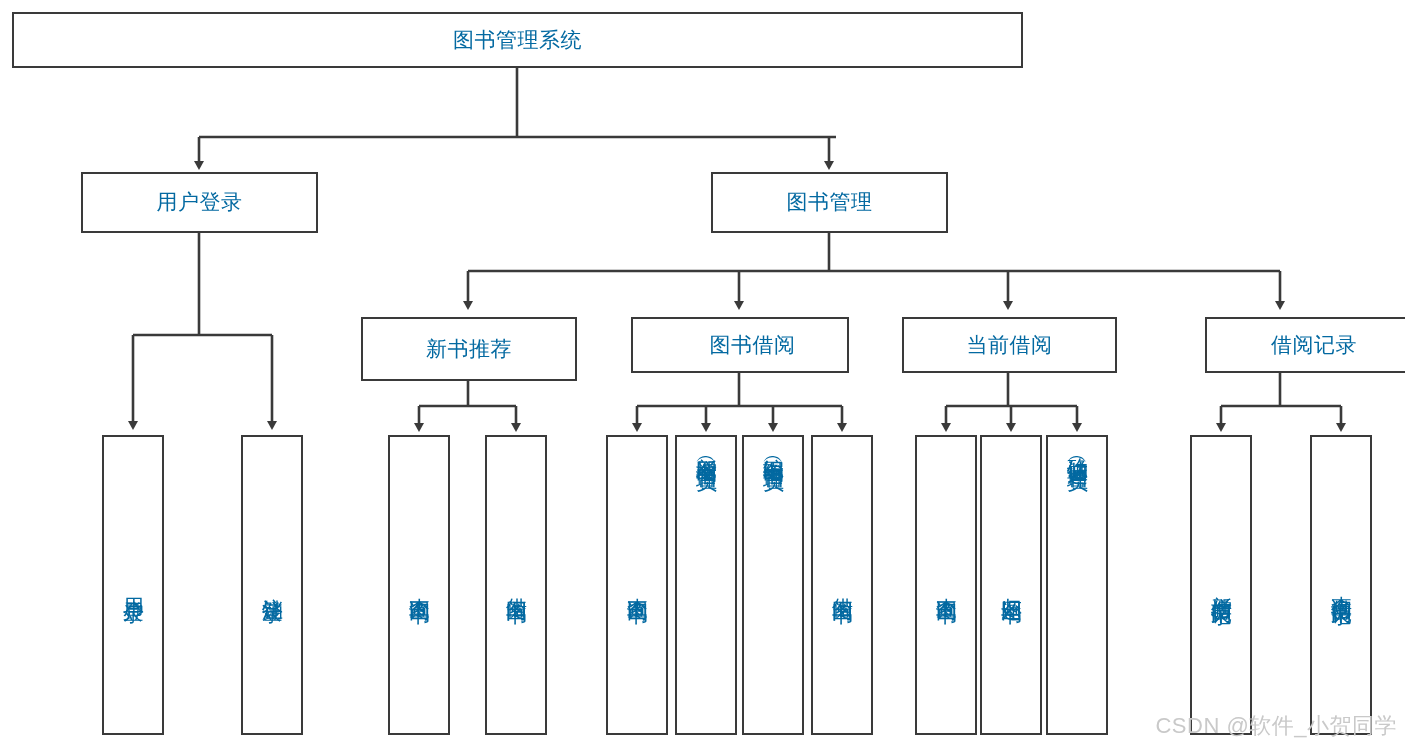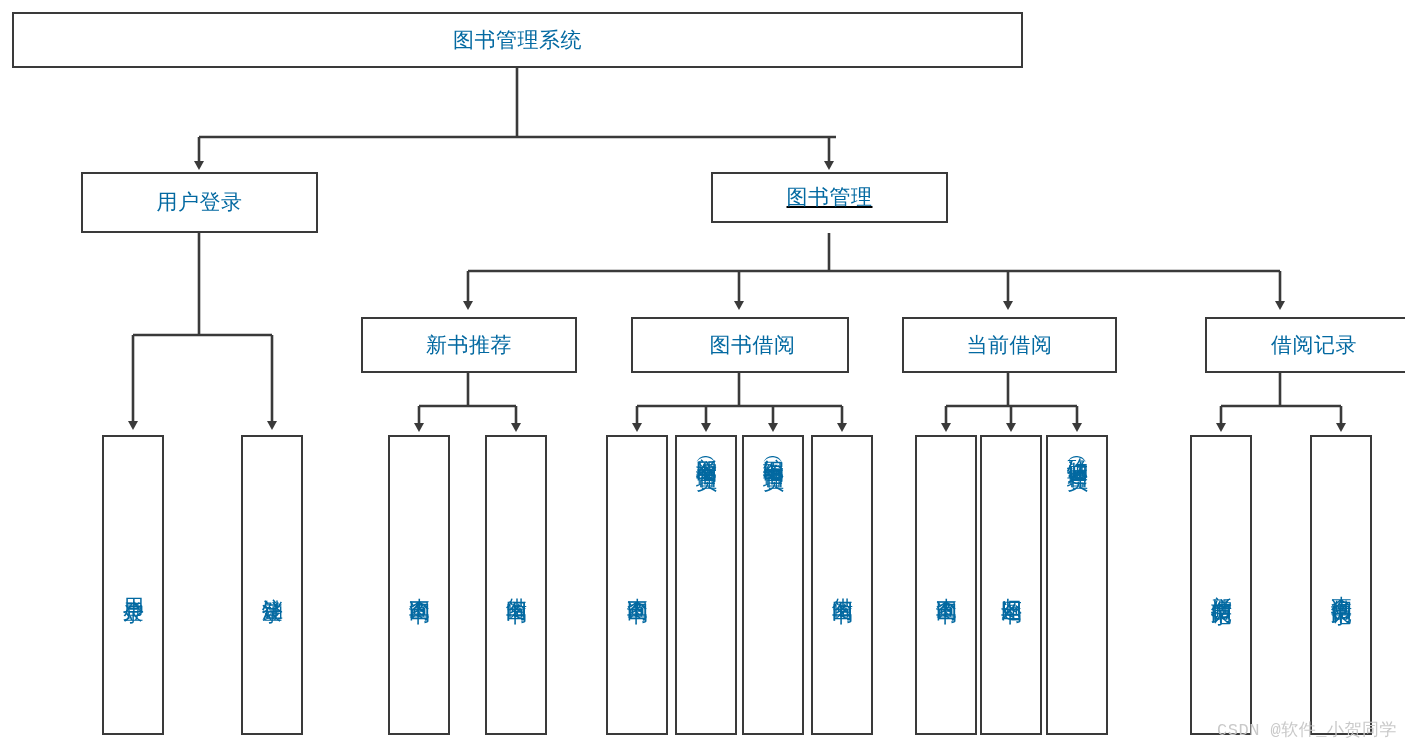--- a/index.html
+++ b/index.html
@@ -63,25 +63,25 @@
     font-size: 21px;
     line-height: 1.0;
     letter-spacing: 2px;
     white-space: nowrap;
   }
   #watermark {
     position: absolute;
     right: 8px;
     bottom: 6px;
     color: #c9c9c9;
-    font-size: 17px;
+    font-size: 22px;
     letter-spacing: 0.5px;
     z-index: 5;
     white-space: nowrap;
-    font-family: Liberation Mono, monospace;
+    font-family: Liberation Sans, sans-serif;
   }
 </style>
 </head>
 <body>
 
 <div id="canvas">
 
   <svg id="edges" viewBox="0 0 1405 747" xmlns="http://www.w3.org/2000/svg">
     <defs>
       <marker id="arrow" markerWidth="9" markerHeight="10" refX="1" refY="5" orient="auto" markerUnits="userSpaceOnUse">
@@ -133,25 +133,25 @@
   </svg>
 
   <div class="node horiz" style="left:12px; top:12px; width:1011px; height:56px;">
     <span class="node-label">图书管理系统</span>
   </div>
 
   <div class="node horiz" style="left:81px; top:172px; width:237px; height:61px;">
     <span class="node-label">用户登录</span>
   </div>
 
-  <div class="node horiz" style="left:711px; top:172px; width:237px; height:51px;text-decoration:underline;">
+  <div class="node horiz" style="left:711px; top:172px; width:237px; height:61px;">
     <span class="node-label">图书管理</span>
   </div>
 
-  <div class="node horiz" style="left:361px; top:317px; width:216px; height:56px;">
+  <div class="node horiz" style="left:361px; top:317px; width:216px; height:64px;">
     <span class="node-label">新书推荐</span>
   </div>
 
   <div class="node horiz" style="left:631px; top:317px; width:218px; height:56px;padding-left:25px;">
     <span class="node-label">图书借阅</span>
   </div>
 
   <div class="node horiz" style="left:902px; top:317px; width:215px; height:56px;">
     <span class="node-label">当前借阅</span>
   </div>

